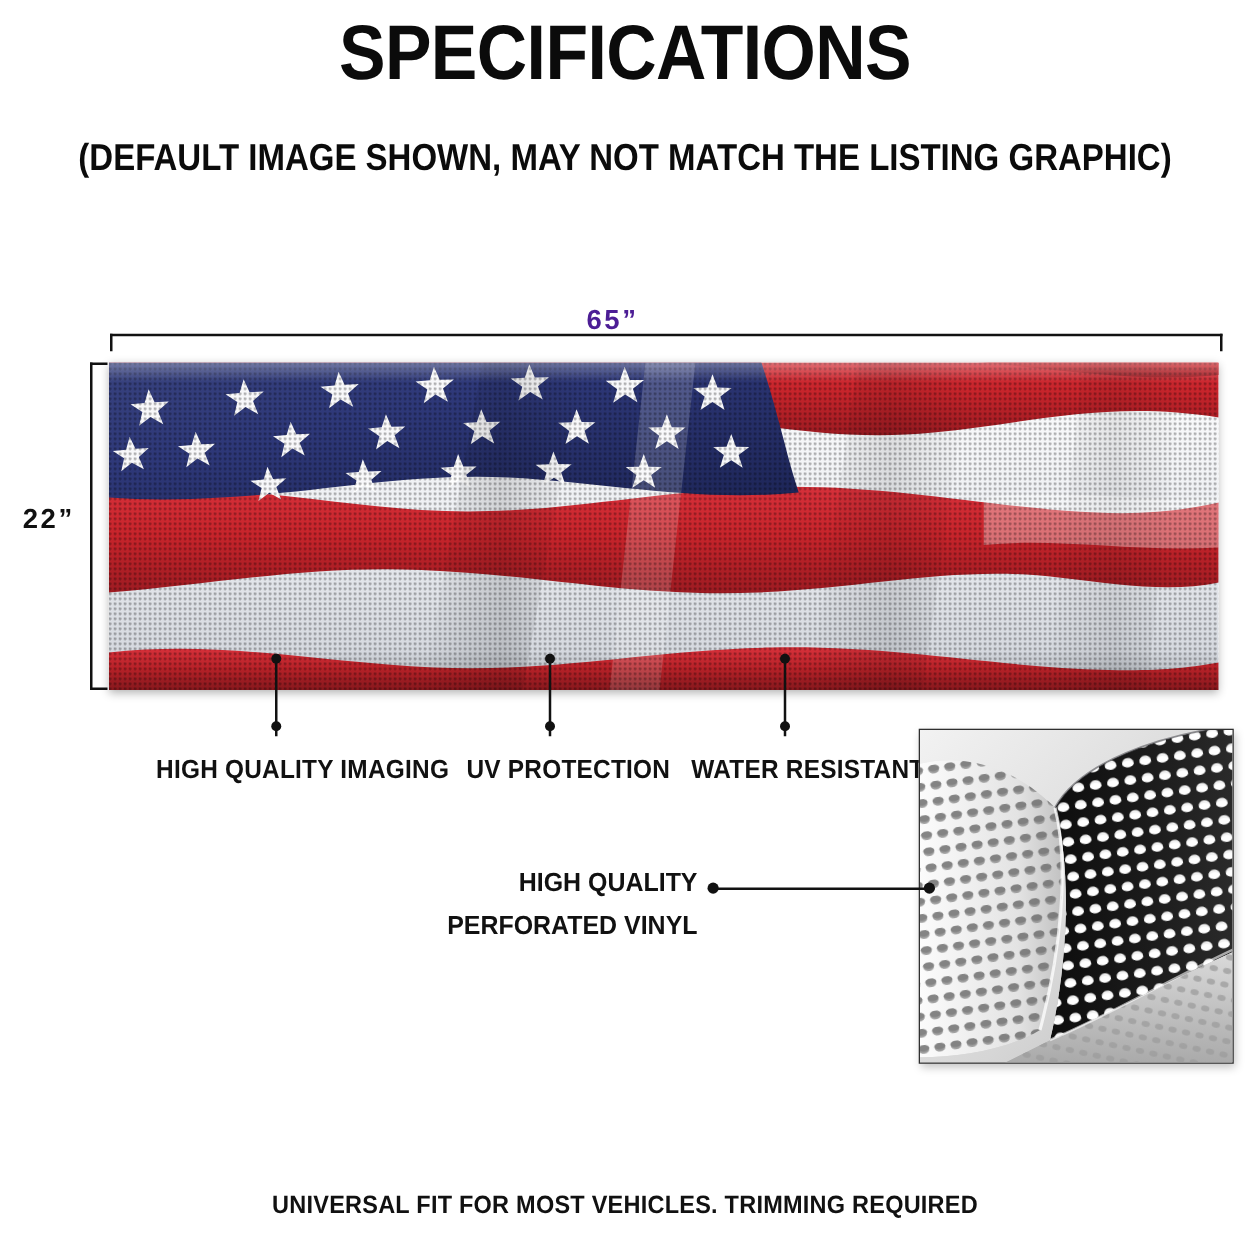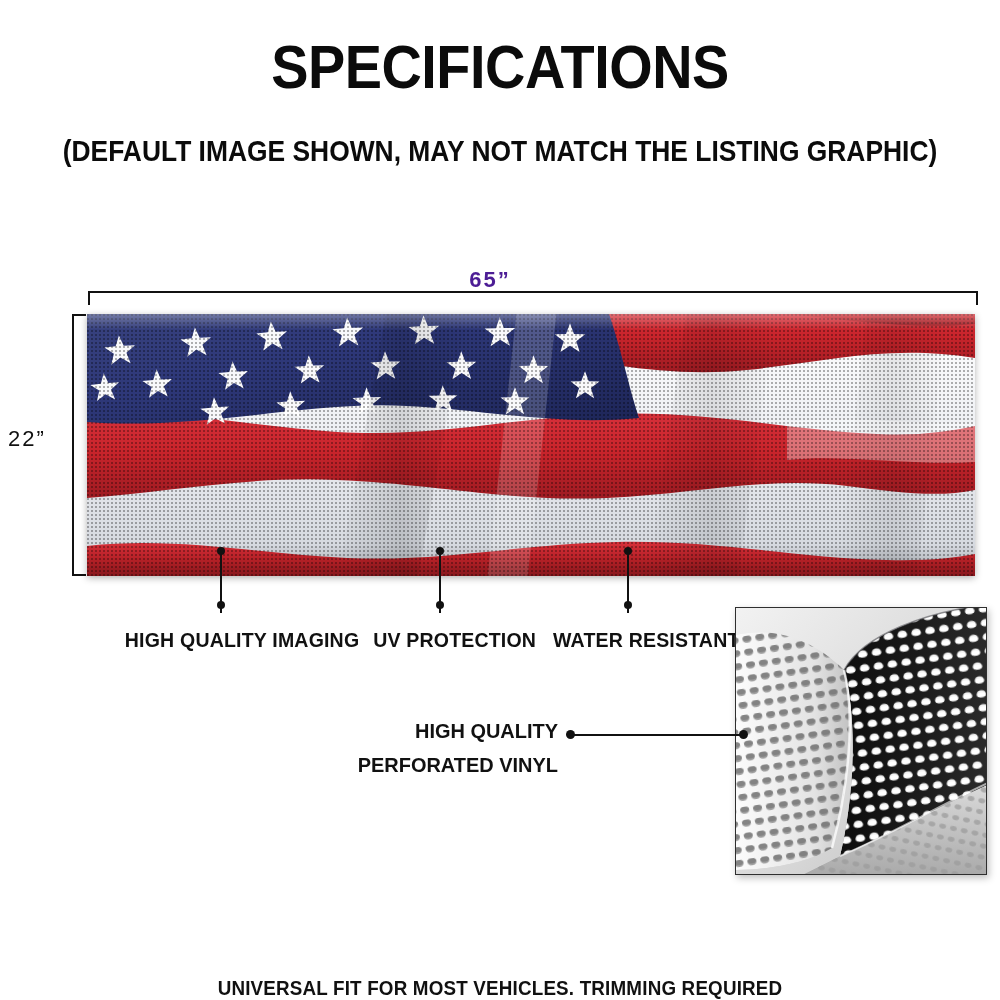--- a/index.html
+++ b/index.html
@@ -4,21 +4,21 @@
 <style>
   html,body{margin:0;padding:0;}
   body{
     width:1000px;height:1000px;
     background:#ffffff;
     font-family:"Liberation Sans", sans-serif;
     color:#111111;
     position:relative;
     overflow:hidden;
   }
-  .page{position:absolute;inset:0;margin-top:24px;}
+  .page{position:absolute;inset:0;}
 
   
   #title{
     position:absolute;left:0;top:12px;width:1000px;
     text-align:center;
     font-size:62px;font-weight:700;letter-spacing:-0.5px;
     line-height:1;
     transform:scaleX(0.90);
     color:#0b0b0b;
     white-space:nowrap;
@@ -40,21 +40,21 @@
   }
   #dim-w-bracket{
     position:absolute;left:88px;top:267px;width:890px;height:14px;
     border-top:2px solid #111;
     border-left:2px solid #111;
     border-right:2px solid #111;
     box-sizing:border-box;
   }
   #dim-h-label{
     position:absolute;left:8px;top:402px;width:62px;
-    font-size:22px;font-weight:400;
+    text-align:center;font-size:22px;font-weight:700;
     letter-spacing:2px;color:#111;
   }
   #dim-h-bracket{
     position:absolute;left:72px;top:290px;width:14px;height:262px;
     border-left:2px solid #111;
     border-top:2px solid #111;
     border-bottom:2px solid #111;
     box-sizing:border-box;
   }
 

